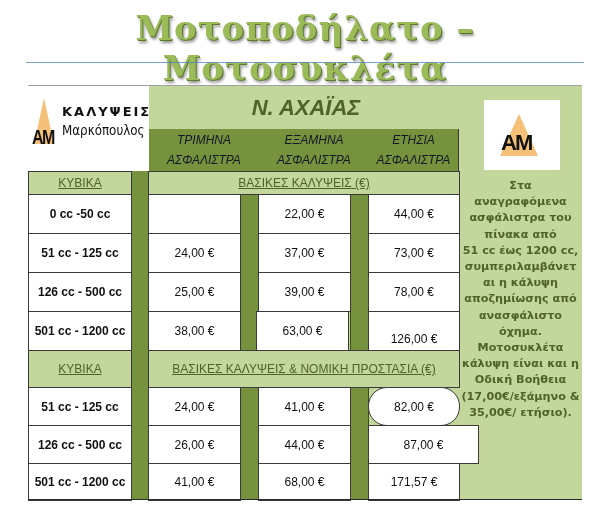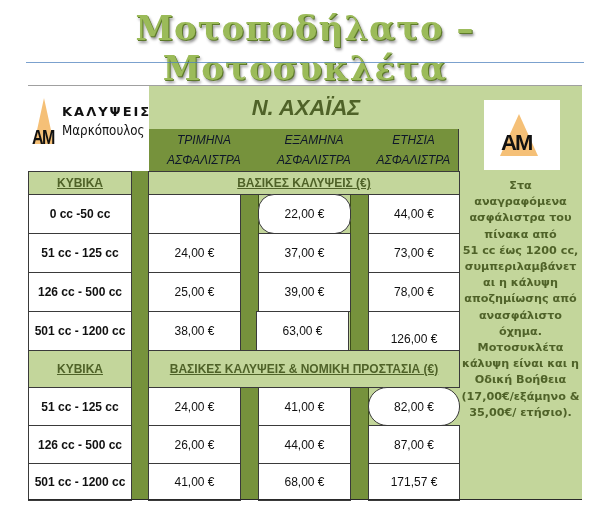--- a/index.html
+++ b/index.html
@@ -17,21 +17,21 @@
 
   .logo-box { background:#ffffff; }
   .logo-tri { position:absolute; left:6px; top:12px; width:0; height:0; border-left:10px solid transparent; border-right:10px solid transparent; border-bottom:46px solid #f5c077; }
   .logo-am { position:absolute; left:4px; top:40px; font-family:"Liberation Sans", sans-serif; font-weight:bold; font-size:20px; color:#111; letter-spacing:-2px; transform:scaleX(0.8); transform-origin:left; }
   .logo-l1 { position:absolute; left:34px; top:18px; font-family:"DejaVu Sans", sans-serif; font-weight:bold; font-size:13px; letter-spacing:2px; color:#111; }
   .logo-l2 { position:absolute; left:34px; top:36px; font-family:"DejaVu Sans", sans-serif; font-size:14px; color:#111; transform:scaleX(0.85); transform-origin:left; white-space:nowrap; }
 
   .region-title { font-family:"Liberation Sans", sans-serif; font-style:italic; font-weight:bold; font-size:22px; color:#4f6228; text-align:center; line-height:43px; }
   .colhead { background:#76923c; color:#0f172a; font-family:"Liberation Sans", sans-serif; font-style:italic; font-size:12px; text-align:center; line-height:20px; padding-top:1px; }
   .darkstrip { background:#76923c; border-left:1px solid #3d4d1c; border-right:1px solid #3d4d1c; }
-  .sec-head { background:#c3d69b; border:1px solid #3a3a3a; font-family:"Liberation Sans", sans-serif; font-weight:bold; font-size:12px; color:#4f6228; text-decoration:underline; text-align:center; display:flex; align-items:center; justify-content:center; }
+  .sec-head { background:#c3d69b; border:1px solid #3a3a3a; font-family:"Liberation Sans", sans-serif; font-weight:normal; font-size:12px; color:#4f6228; text-decoration:underline; text-align:center; display:flex; align-items:center; justify-content:center; }
   .cell { background:#ffffff; border:1px solid #3a3a3a; font-family:"Liberation Sans", sans-serif; font-size:12px; color:#111; display:flex; align-items:center; justify-content:center; }
   .cell.bold { font-weight:bold; }
   .right-logo { background:#ffffff; }
   .rl-tri { position:absolute; left:16px; top:14px; width:0; height:0; border-left:19px solid transparent; border-right:19px solid transparent; border-bottom:42px solid #f5c077; }
   .rl-am { position:absolute; left:17px; top:30px; font-family:"Liberation Sans", sans-serif; font-weight:bold; font-size:22px; color:#111; letter-spacing:-2px; }
   .note { font-family:"DejaVu Sans", sans-serif; font-weight:bold; font-size:11.2px; color:#4f6228; text-align:center; line-height:16.2px; }
 </style>
 </head>
 <body>
 
@@ -66,21 +66,21 @@
   <div class="abs darkstrip" style="left:212px; top:108px; width:19px; height:157px;"></div>
   <div class="abs darkstrip" style="left:322px; top:108px; width:19px; height:157px;"></div>
   <div class="abs darkstrip" style="left:212px; top:301px; width:19px; height:113px;"></div>
   <div class="abs darkstrip" style="left:322px; top:301px; width:19px; height:113px;"></div>
 
   <div class="abs sec-head" style="left:0; top:85px; width:104px; height:24px;">ΚΥΒΙΚΑ</div>
   <div class="abs sec-head" style="left:120px; top:85px; width:312px; height:24px;">ΒΑΣΙΚΕΣ ΚΑΛΥΨΕΙΣ (€)</div>
 
   <div class="abs cell bold" style="left:0; top:108px; width:104px; height:40px;">0 cc -50 cc</div>
   <div class="abs cell" style="left:120px; top:108px; width:93px; height:40px;"></div>
-  <div class="abs cell" style="left:230px; top:108px; width:93px; height:40px;border-radius:16px;">22,00 €</div>
+  <div class="abs cell" style="left:230px; top:108px; width:93px; height:40px;">22,00 €</div>
   <div class="abs cell" style="left:340px; top:108px; width:92px; height:40px;">44,00 €</div>
 
   <div class="abs cell bold" style="left:0; top:147px; width:104px; height:40px;">51 cc - 125 cc</div>
   <div class="abs cell" style="left:120px; top:147px; width:93px; height:40px;">24,00 €</div>
   <div class="abs cell" style="left:230px; top:147px; width:93px; height:40px;">37,00 €</div>
   <div class="abs cell" style="left:340px; top:147px; width:92px; height:40px;">73,00 €</div>
 
   <div class="abs cell bold" style="left:0; top:186px; width:104px; height:40px;">126 cc - 500 cc</div>
   <div class="abs cell" style="left:120px; top:186px; width:93px; height:40px;">25,00 €</div>
   <div class="abs cell" style="left:230px; top:186px; width:93px; height:40px;">39,00 €</div>
@@ -95,21 +95,21 @@
   <div class="abs sec-head" style="left:120px; top:264px; width:312px; height:38px;">ΒΑΣΙΚΕΣ ΚΑΛΥΨΕΙΣ &amp; ΝΟΜΙΚΗ ΠΡΟΣΤΑΣΙΑ (€)</div>
 
   <div class="abs cell bold" style="left:0; top:301px; width:104px; height:39px;">51 cc - 125 cc</div>
   <div class="abs cell" style="left:120px; top:301px; width:93px; height:39px;">24,00 €</div>
   <div class="abs cell" style="left:230px; top:301px; width:93px; height:39px;">41,00 €</div>
   <div class="abs cell" style="left:340px; top:301px; width:92px; height:39px;border-radius:19px;">82,00 €</div>
 
   <div class="abs cell bold" style="left:0; top:339px; width:104px; height:39px;">126 cc - 500 cc</div>
   <div class="abs cell" style="left:120px; top:339px; width:93px; height:39px;">26,00 €</div>
   <div class="abs cell" style="left:230px; top:339px; width:93px; height:39px;">44,00 €</div>
-  <div class="abs cell" style="left:340px; top:339px; width:92px; height:39px;">87,00 €</div>
+  <div class="abs cell" style="left:340px; top:339px; width:111px; height:39px;">87,00 €</div>
 
   <div class="abs cell bold" style="left:0; top:377px; width:104px; height:38px;">501 cc - 1200 cc</div>
   <div class="abs cell" style="left:120px; top:377px; width:93px; height:38px;">41,00 €</div>
   <div class="abs cell" style="left:230px; top:377px; width:93px; height:38px;">68,00 €</div>
   <div class="abs cell" style="left:340px; top:377px; width:92px; height:38px;">171,57 €</div>
 
   <div class="abs right-logo" style="left:456px; top:14px; width:76px; height:70px;">
     <div class="rl-tri"></div>
     <div class="rl-am">AM</div>
   </div>

